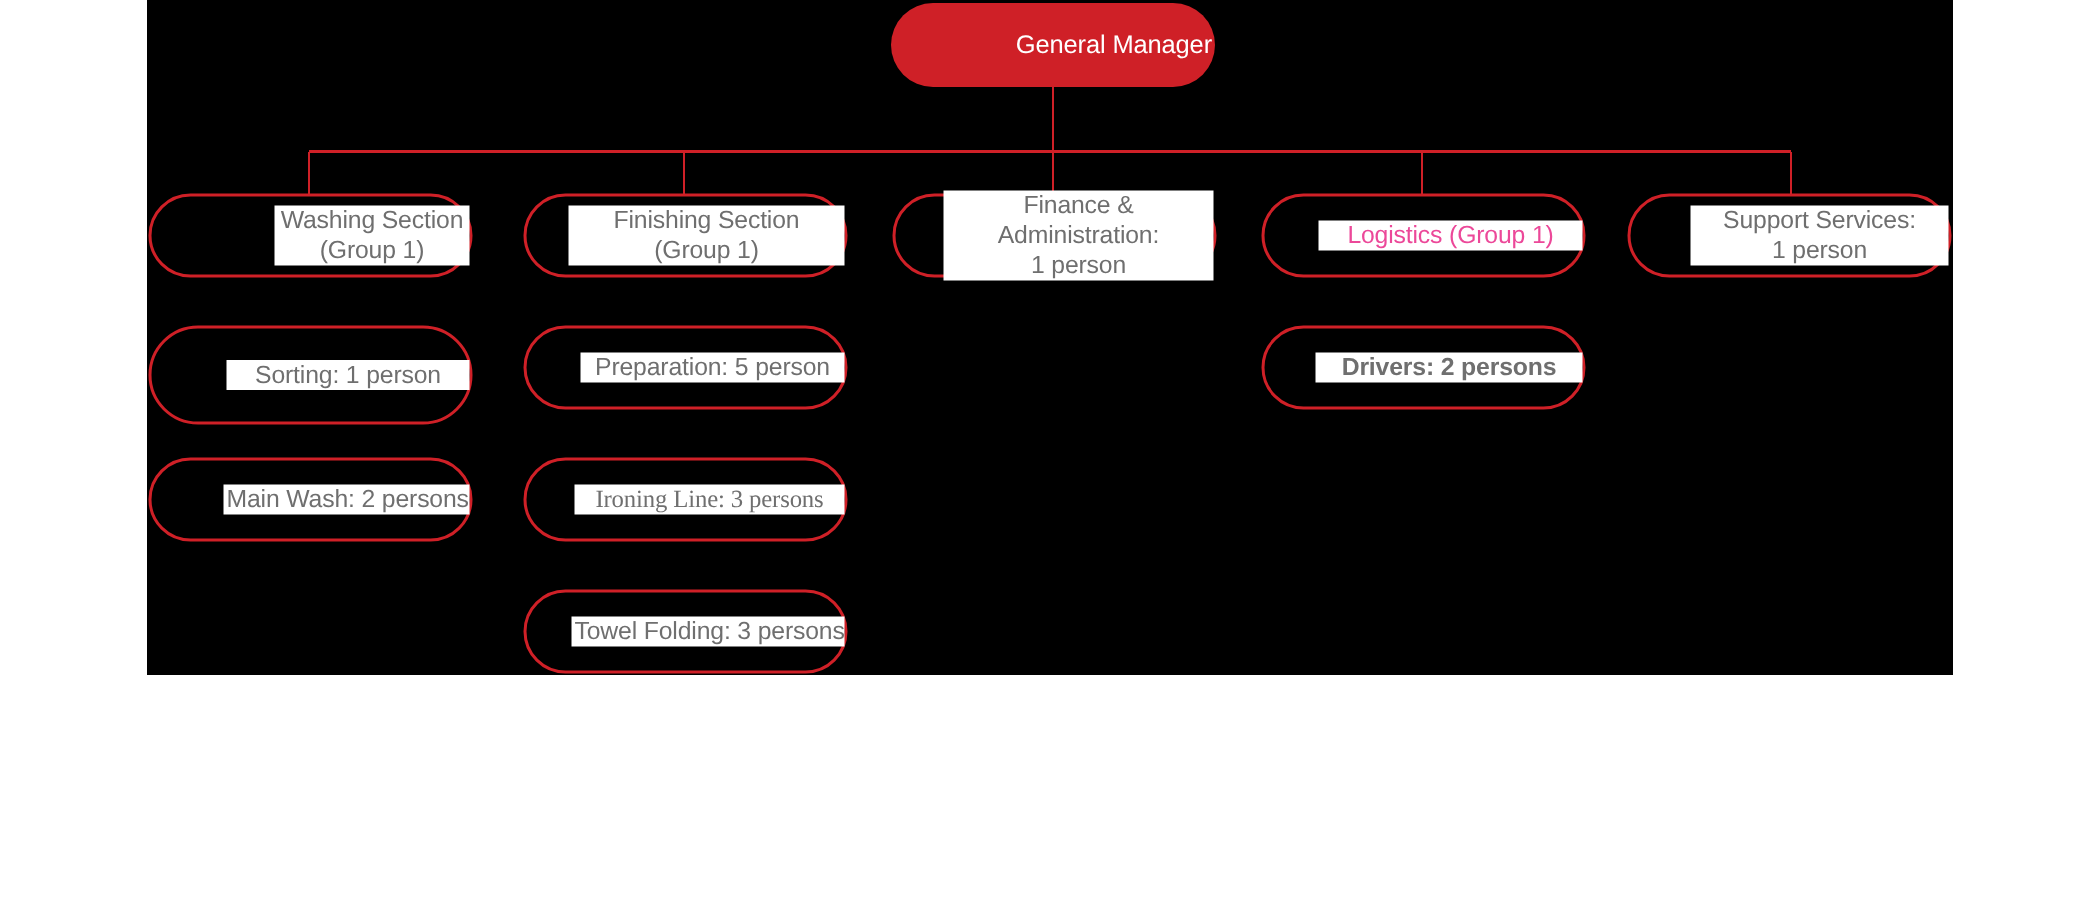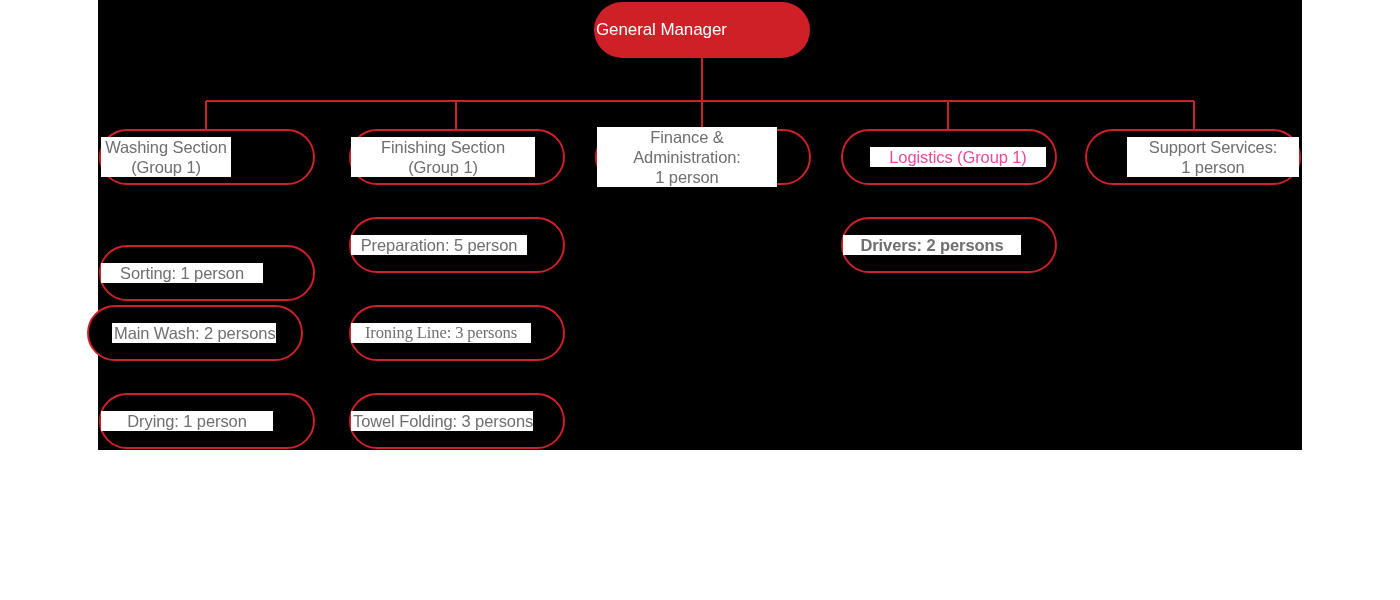--- a/index.html
+++ b/index.html
@@ -15,21 +15,21 @@
 
   
   #links{position:absolute;left:0;top:0;width:1204px;height:450px;overflow:visible;}
 
   
   #nodes{position:absolute;left:0;top:0;width:1400px;height:600px;}
 
   .node{
     position:absolute;
     box-sizing:border-box;
-    display:flex;align-items:center;justify-content:flex-start;
+    display:flex;align-items:center;justify-content:flex-end;
     border:2.5px solid #cf2027;
     border-radius:999px;
     background:#000000;
   }
   .node .lbl{
     position:relative;
     display:block;
     text-align:center;
     line-height:1.22;
     white-space:nowrap;
@@ -105,31 +105,28 @@
       <span class="lbl" style="width:172px;color:#ec4899;margin-left:27px;">Logistics (Group 1)</span>
     </div>
 
     <div class="node" style="left:1085px;top:129px;width:216px;height:56px;">
       <span class="lbl two" style="width:174px;margin-left:40px;">
         <span>Support Services:</span><br>
         <span>1 person</span>
       </span>
     </div>
 
-    <div class="node" style="left:99px;top:217px;width:216px;height:56px;margin-top:28px;">
+    <div class="node" style="left:99px;top:217px;width:216px;height:66px;">
       <span class="lbl" style="width:158px;">Sorting: 1 person</span>
     </div>
 
-    <div class="node" style="left:87px;top:305px;width:216px;height:56px;padding-left:23px;">
+    <div class="node" style="left:99px;top:305px;width:216px;height:56px;padding-left:23px;">
       <span class="lbl" style="width:160px;">Main Wash: 2 persons</span>
     </div>
 
-    <div class="node" style="left:99px;top:393px;width:216px;height:56px;">
-      <span class="lbl" style="width:168px;">Drying: 1 person</span>
-    </div>
 
     <div class="node" style="left:349px;top:217px;width:216px;height:56px;">
       <span class="lbl" style="width:172px;">Preparation: 5 person</span>
     </div>
 
     <div class="node" style="left:349px;top:305px;width:216px;height:56px;">
       <span class="lbl" style="width:176px;font-family:Liberation Serif, serif;">Ironing Line: 3 persons</span>
     </div>
 
     <div class="node" style="left:349px;top:393px;width:216px;height:56px;">

